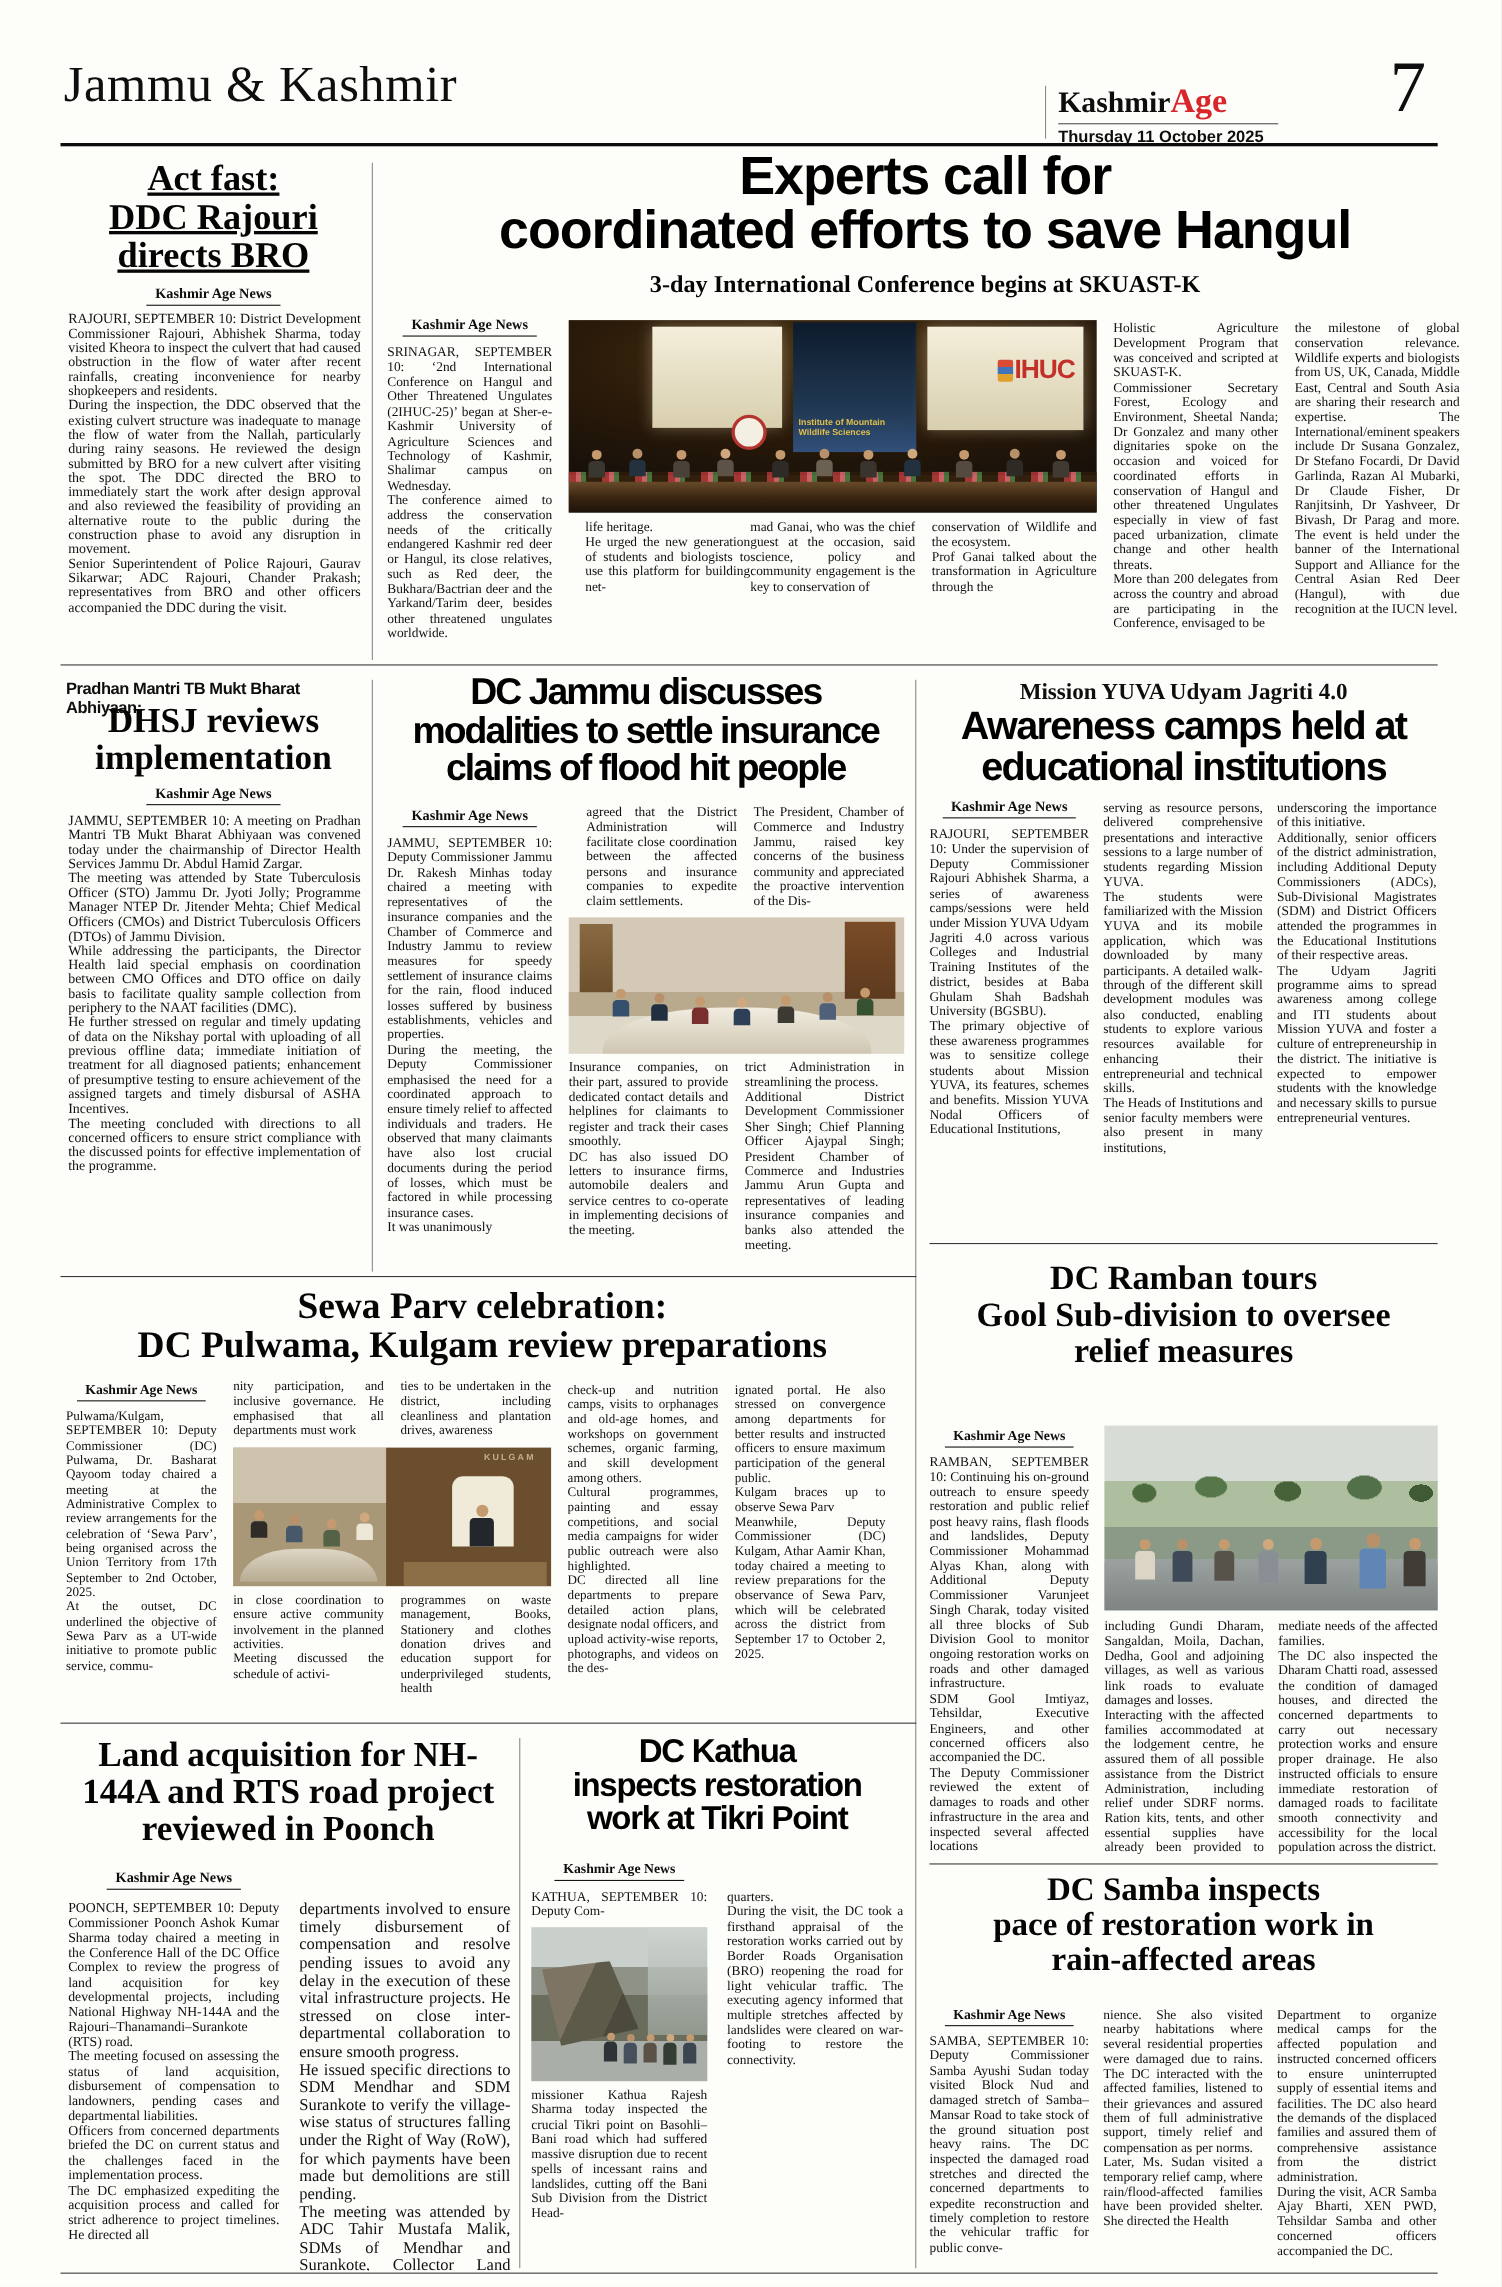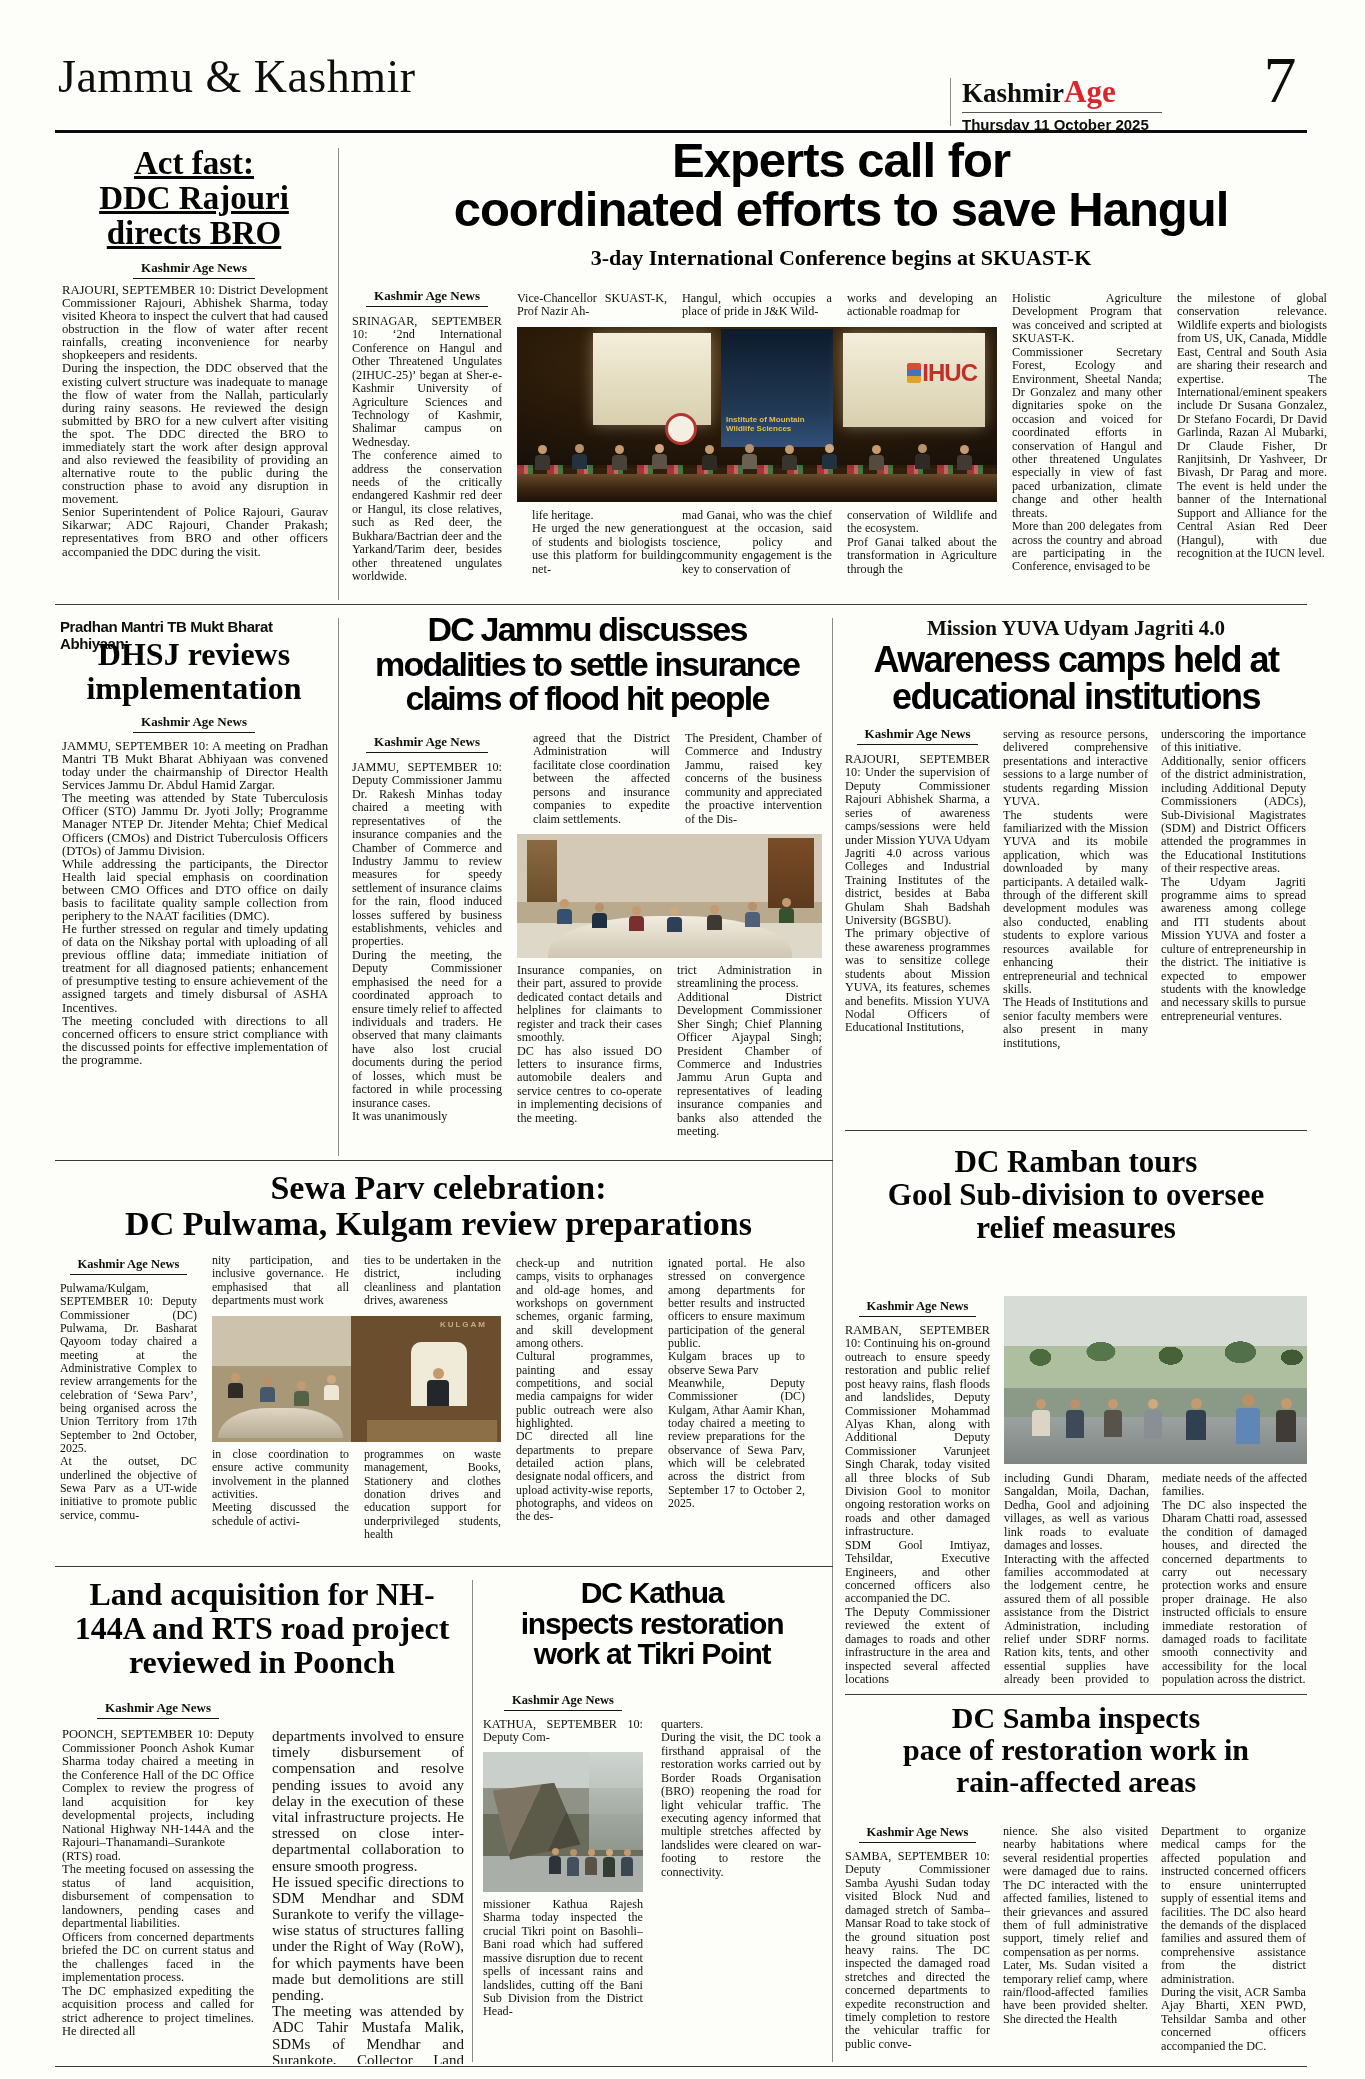--- a/index.html
+++ b/index.html
@@ -104,25 +104,20 @@
     <h3 class="headline-serif" style="left:352px;top:246px;width:978px;font-size:22px;margin:0;">3-day International Conference begins at SKUAST-K</h3>
 
     <div class="cols" style="left:352px;top:286px;width:978px;height:314px;">
       <div style="width:150px;">
         <div class="byline-wrap"><span class="byline">Kashmir Age News</span></div>
         <div class="body-col fs-std" style="margin-top:8px;height:282px;">SRINAGAR, SEPTEMBER 10: ‘2nd International Conference on Hangul and Other Threatened Ungulates (2IHUC-25)’ began at Sher-e-Kashmir University of Agriculture Sciences and Technology of Kashmir, Shalimar campus on Wednesday.
 The conference aimed to address the conservation needs of the critically endangered Kashmir red deer or Hangul, its close relatives, such as Red deer, the Bukhara/Bactrian deer and the Yarkand/Tarim deer, besides other threatened ungulates worldwide.</div>
       </div>
 
       <div style="width:480px;margin-left:15px;">
-        <div style="display:flex;margin-top:6px;height:30px;">
-          <div class="body-col fs-std" style="width:150px;">Vice-Chancellor SKUAST-K, Prof Nazir Ah-</div>
-          <div class="body-col fs-std" style="width:150px;margin-left:15px;">Hangul, which occupies a place of pride in J&amp;K Wild-</div>
-          <div class="body-col fs-std" style="width:150px;margin-left:15px;">works and developing an actionable roadmap for</div>
-        </div>
 
         <div class="photo cp" style="width:480px;height:175px;margin-top:5px;">
           <div class="cp-screen" style="left:76px;top:6px;width:118px;height:92px;"></div>
           <div class="cp-poster" style="left:204px;top:2px;width:112px;height:118px;">
             <span>Institute of Mountain Wildlife Sciences</span>
           </div>
           <div class="cp-screen" style="left:326px;top:6px;width:142px;height:94px;">
             <span class="cp-ihuc">IHUC</span>
             <span class="cp-ihuc-bars"></span>
           </div>

